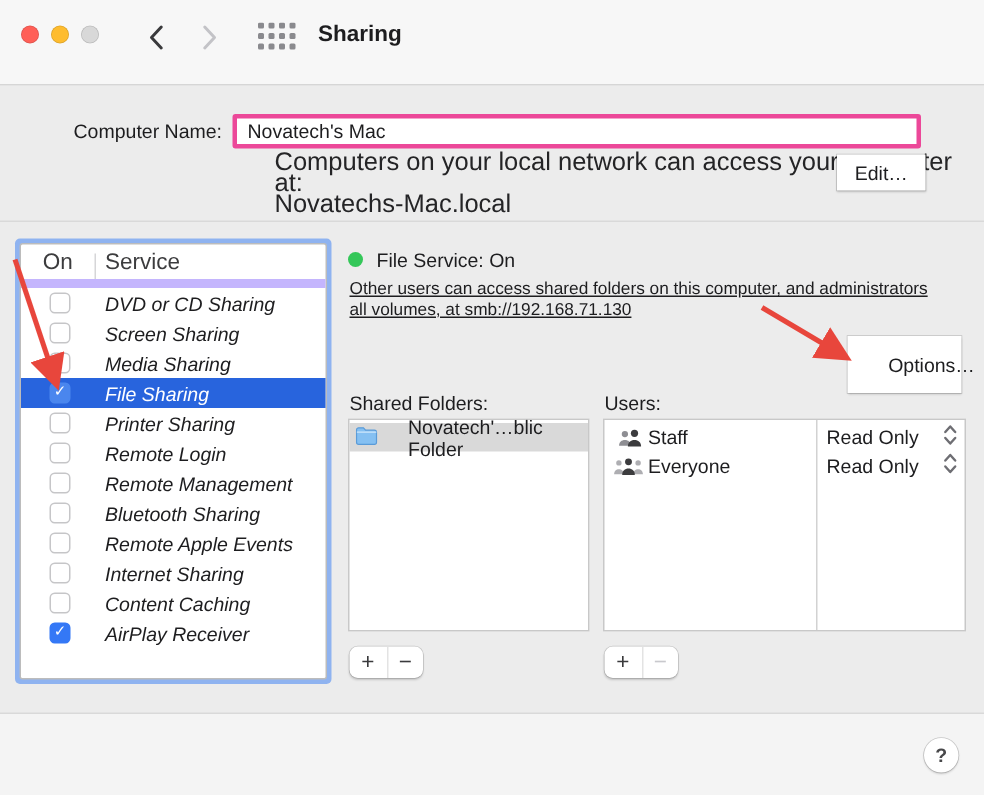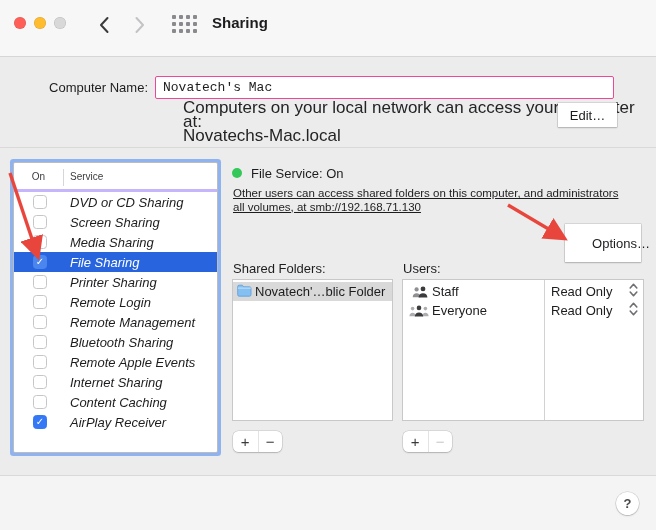--- a/index.html
+++ b/index.html
@@ -25,37 +25,37 @@
   .search { position:absolute; left:490px; top:13px; width:158px; height:25px;
     background:#fff; border:1px solid #dcdcdc; border-radius:7px;
     display:flex; align-items:center; padding:0 6px; gap:4px; }
   .search input { flex:1; min-width:0; border:none; outline:none; background:transparent;
     font-size:13px; color:#333; font-family:inherit; }
   .search input::placeholder { color:#b4b4ba; }
 
   
   .cn-label { position:absolute; left:0; top:80px; width:148px; text-align:right; font-size:13px; }
   .cn-field { position:absolute; left:155px; top:76px; width:459px; height:23px;
-    background:#fff; border:1px solid #ec4899; border-radius:2px;
-    font-size:13px; padding:0 7px; color:#1d1d1f; font-family:Liberation Mono, monospace; outline:none; }
+    background:#fff; border:3px solid #ec4899; border-radius:2px;
+    font-size:13px; padding:0 7px; color:#1d1d1f; font-family:Liberation Sans, sans-serif; outline:none; }
   .cn-help { position:absolute; left:156px; top:101px; font-size:17px; line-height:14px; color:#242426;margin-left:27px; }
   .btn { background:#fff; border:none; border-radius:0; font-size:13px; color:#1d1d1f;
     font-family:inherit; box-shadow:0 0 0 0.5px rgba(0,0,0,0.18), 0 1px 1.5px rgba(0,0,0,0.18);
     display:flex; align-items:center; justify-content:center; }
   .edit-btn { position:absolute; left:558px; top:103px; width:59px; height:24px; }
   .hdiv { position:absolute; left:0; width:656px; height:1px; background:#d9d9d9; }
   .hdiv.d1 { top:147px; } .hdiv.d2 { top:475px; }
   .bottom-strip { position:absolute; left:0; top:476px; width:656px; height:54px; background:#f4f4f4; }
 
   
   .svc-list { position:absolute; left:14px; top:163px; width:203px; height:289px;
     background:#fff; border-radius:1px;
     box-shadow:0 0 0 1px #bcbcbc, 0 0 0 4px #8fb3f0; }
-  .svc-header { position:relative; height:29px; border-bottom:3px solid #c4b5fd;
-    display:flex; align-items:center; font-size:10px; color:#3c3c3e; }
+  .svc-header { position:relative; height:29px; border-bottom:6px solid #c4b5fd;
+    display:flex; align-items:center; font-size:15px; color:#3c3c3e; }
   .svc-header .col-on { width:49px; text-align:center; }
   .svc-header .col-sep { position:absolute; left:49px; top:6px; height:17px; width:1px; background:#d6d6d8; }
   .svc-header .col-service { padding-left:7px; }
   .svc-row { height:20px; display:flex; align-items:center; padding-left:19px; cursor:default; }
   .svc-row.selected { background:var(--accent); color:#fff; }
   .cb { width:14px; height:14px; border:1px solid #c6c6c8; border-radius:3.5px; background:#fff;
     margin-right:23px; flex:0 0 auto; font-size:10px; font-weight:700; color:#fff;
     display:flex; align-items:center; justify-content:center; line-height:1; }
   .cb.checked { background:var(--checkbox-blue); border-color:var(--checkbox-blue); }
   .svc-row.selected .cb.checked { background:#4a86ee; border-color:#4a86ee; }
@@ -69,21 +69,21 @@
     font-size:11.5px; line-height:13.5px; color:#1d1d1f;text-decoration:underline; }
   .options-btn { position:absolute; left:565px; top:224px; width:76px; height:38px;padding-left:36px; }
 
   
   .list-label { position:absolute; top:261px; font-size:13px; }
   .lbl-folders { left:233px; } .lbl-users { left:403px; }
   .panel { position:absolute; top:279px; height:142px; background:#fff; border:1px solid #c8c8c8; }
   .folders-panel { left:232px; width:161px; padding-top:2px; }
   .users-panel { left:402px; width:242px; padding-top:2px; }
   .users-vsep { position:absolute; left:141px; top:0; bottom:0; width:1px; background:#d2d2d2; }
-  .folder-row { height:19px; display:flex; align-items:center; padding-left:4px; font-size:13px; gap:3px; }
+  .folder-row { height:19px; display:flex; align-items:center; padding-left:4px; font-size:13px; gap:20px; }
   .folder-row.selected { background:#d9d9d9; }
   .user-row { height:19px; display:flex; align-items:stretch; font-size:13px; }
   .user-name-cell { width:140px; display:flex; align-items:center; padding-left:2px; }
   .user-icon-box { width:24px; display:flex; justify-content:flex-end; align-items:center; }
   .user-name { margin-left:3px; white-space:nowrap; }
   .user-perm-cell { flex:1; display:flex; align-items:center; justify-content:space-between;
     padding:0 5px 0 8px; }
   .perm-text { white-space:nowrap; }
 
   

